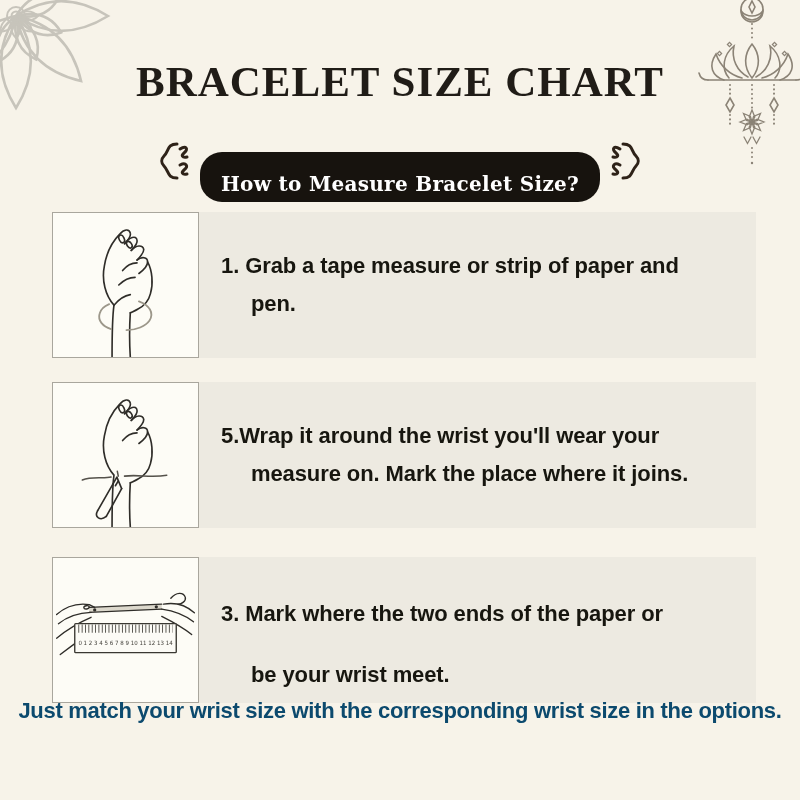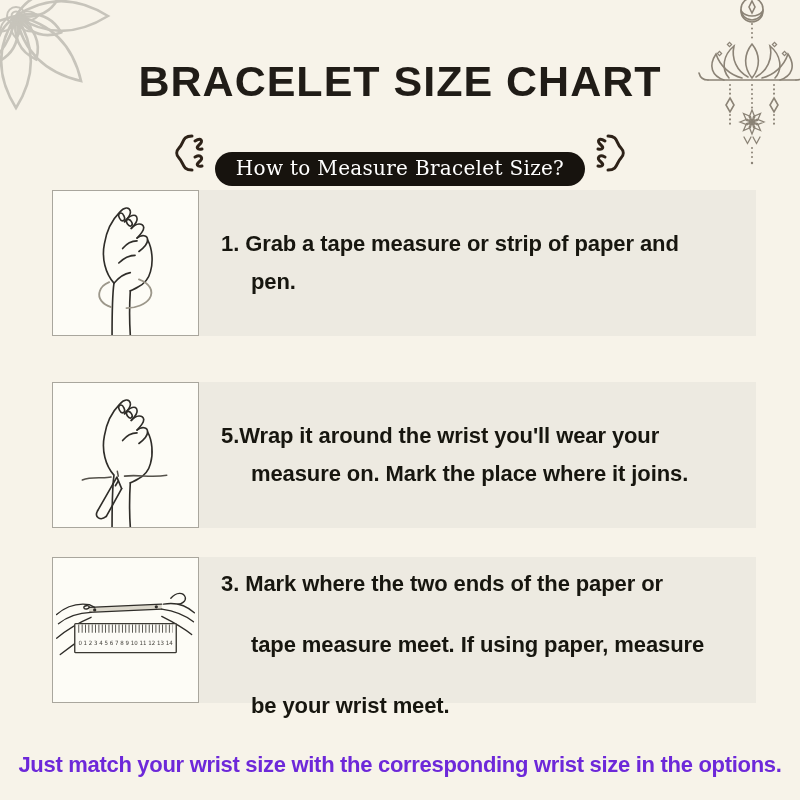--- a/index.html
+++ b/index.html
@@ -7,60 +7,60 @@
     position:relative; width:800px; height:800px;
     background:#f7f3e9; overflow:hidden;
     font-family:"Liberation Sans", sans-serif;
   }
   
   .mandala { position:absolute; top:-6px; left:-6px; width:122px; height:122px; }
   .lotus   { position:absolute; top:0; left:690px; width:124px; height:170px; }
   
   .title {
     position:absolute; top:60px; left:0; width:100%; margin:0;
-    text-align:center; font-family:Liberation Sans, sans-serif;
+    text-align:center; font-family:Liberation Serif, serif;
     font-weight:700; font-size:43px; line-height:1.0;
     letter-spacing:1px; color:#201c17;
   }
   .badge-row {
     position:absolute; top:119px; left:0; width:100%;
     display:flex; justify-content:center; align-items:center; gap:9px;
   }
   .flourish { width:38px; height:42px; flex:none; }
   .flourish.right { transform:scaleX(-1); }
   .pill {
     background:#17130e; color:#ffffff;
-    font-family:"DejaVu Serif", serif; font-weight:400; font-size:20px;
-    line-height:1.1; padding:5px 21px 7px; border-radius:22px;
+    font-family:"DejaVu Serif", serif; font-weight:700; font-size:20px;
+    line-height:1.1; padding:21px 21px 7px; border-radius:22px;
     letter-spacing:0.3px; white-space:nowrap;margin-top:33px;
   }
   
   .row {
     position:absolute; left:52px; width:704px; height:146px;
     background:#edeae1; display:flex;
   }
-  .row1 { top:190px;align-items:flex-end; } .row2 { top:382px; } .row3 { top:557px; }
+  .row1 { top:212px;align-items:flex-end; } .row2 { top:382px; } .row3 { top:557px; }
   .illus {
     width:147px; height:146px; flex:none; box-sizing:border-box;
     background:#fdfcf6; border:1px solid #a9a69d;
     display:flex; align-items:center; justify-content:center;
   }
   .illus svg { width:100%; height:100%; display:block; }
   .steptext {
     margin-left:22px; align-self:center;
     font-size:22px; font-weight:600; color:#17160f; letter-spacing:-0.1px;
   }
   .row1 .line, .row2 .line { line-height:38px; }
   .row3 .line { line-height:33px;margin-top:28px; }
   .line { white-space:nowrap; }
   .line.cont { margin-left:30px; }
   .footer {
-    position:absolute; top:752px; left:0; width:100%;
+    position:absolute; top:698px; left:0; width:100%;
     text-align:center; font-size:22px; font-weight:600;
-    color:#6d28d9; letter-spacing:-0.3px;
+    color:#0c4a6e; letter-spacing:-0.3px;
   }
   .ruler-num { font-family:"DejaVu Sans", sans-serif; }
 </style>
 </head>
 <body>
 
 <div class="canvas">
 
   <svg class="mandala" viewBox="0 0 122 122" aria-hidden="true">
     <g stroke="#c7c4bb" stroke-width="2.6" fill="none">
@@ -237,20 +237,19 @@
         <circle cx="46" cy="52.8" r="1.8" fill="#2f2d29"></circle>
         <circle cx="114" cy="49.4" r="1.8" fill="#2f2d29"></circle>
 
         <rect x="24" y="68" width="112" height="32" rx="1" fill="#fcfbf6" stroke="#3a3832" stroke-width="1.5"></rect>
         <line x1="28" y1="73.5" x2="132" y2="73.5" stroke="#3a3832" stroke-width="9" stroke-dasharray="0.9 2.8"></line>
         <text class="ruler-num" x="80" y="92" text-anchor="middle" font-size="6.5" fill="#44423c" textLength="104" lengthAdjust="spacingAndGlyphs">0 1 2 3 4 5 6 7 8 9 10 11 12 13 14</text>
       </svg>
     </div>
     <div class="steptext">
       <div class="line">3. Mark where the two ends of the paper or</div>
-      <div class="line cont">tape measure meet. If using paper, measure</div>
       <div class="line cont">be your wrist meet.</div>
     </div>
   </div>
 
   <div class="footer">Just match your wrist size with the corresponding wrist size in the options.</div>
 
 </div>
 
 </body></html>

